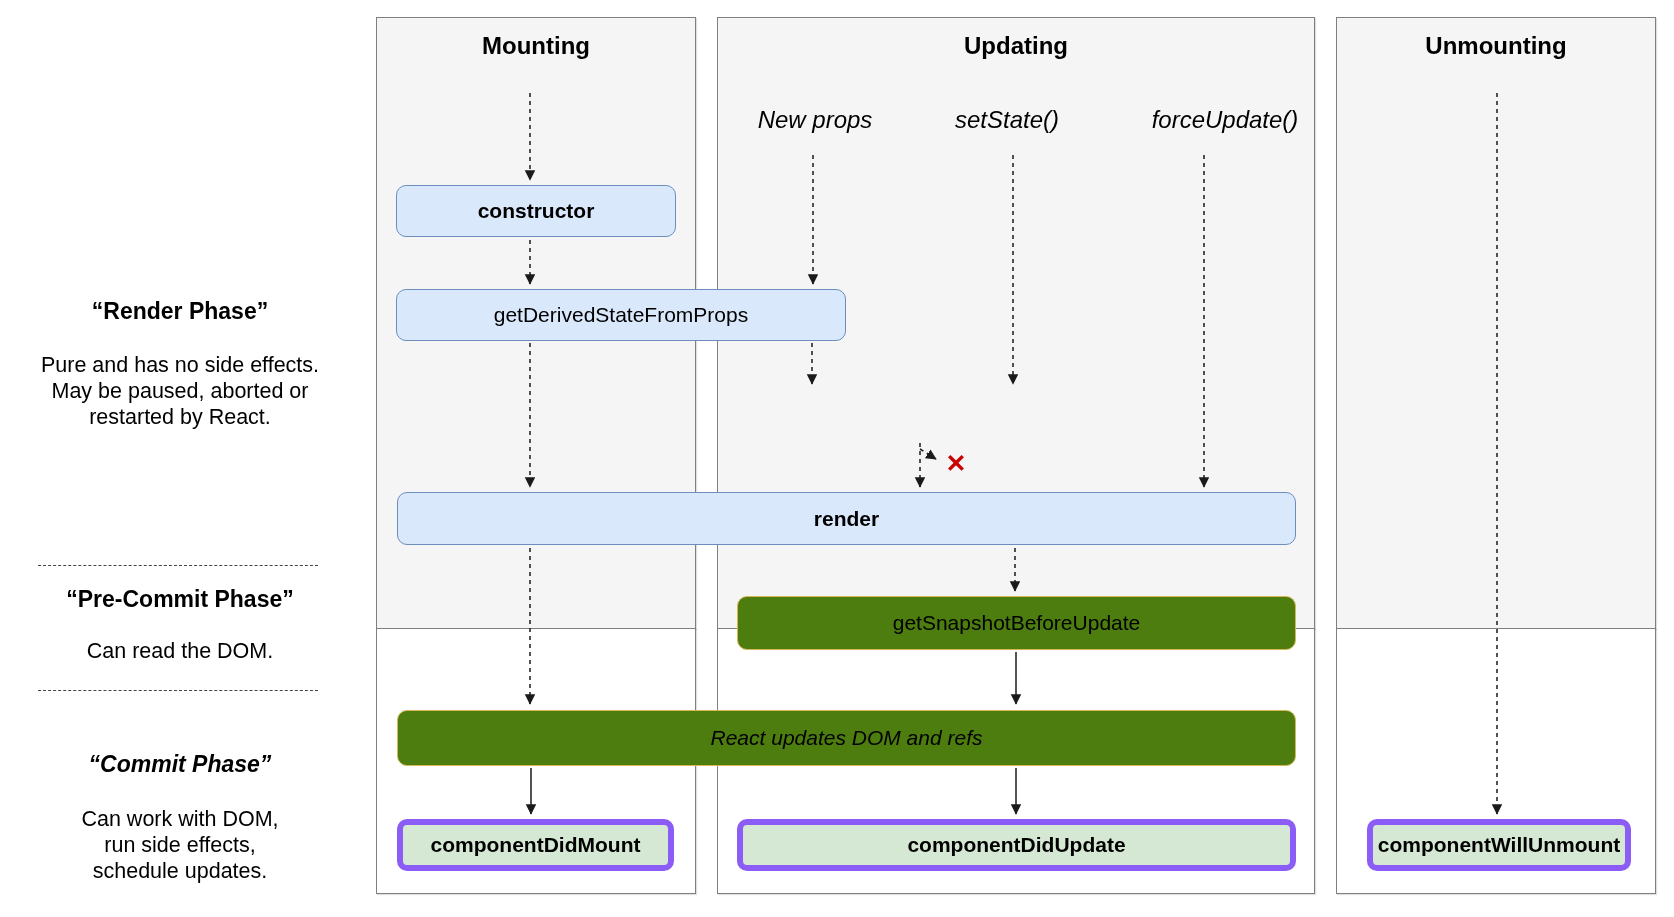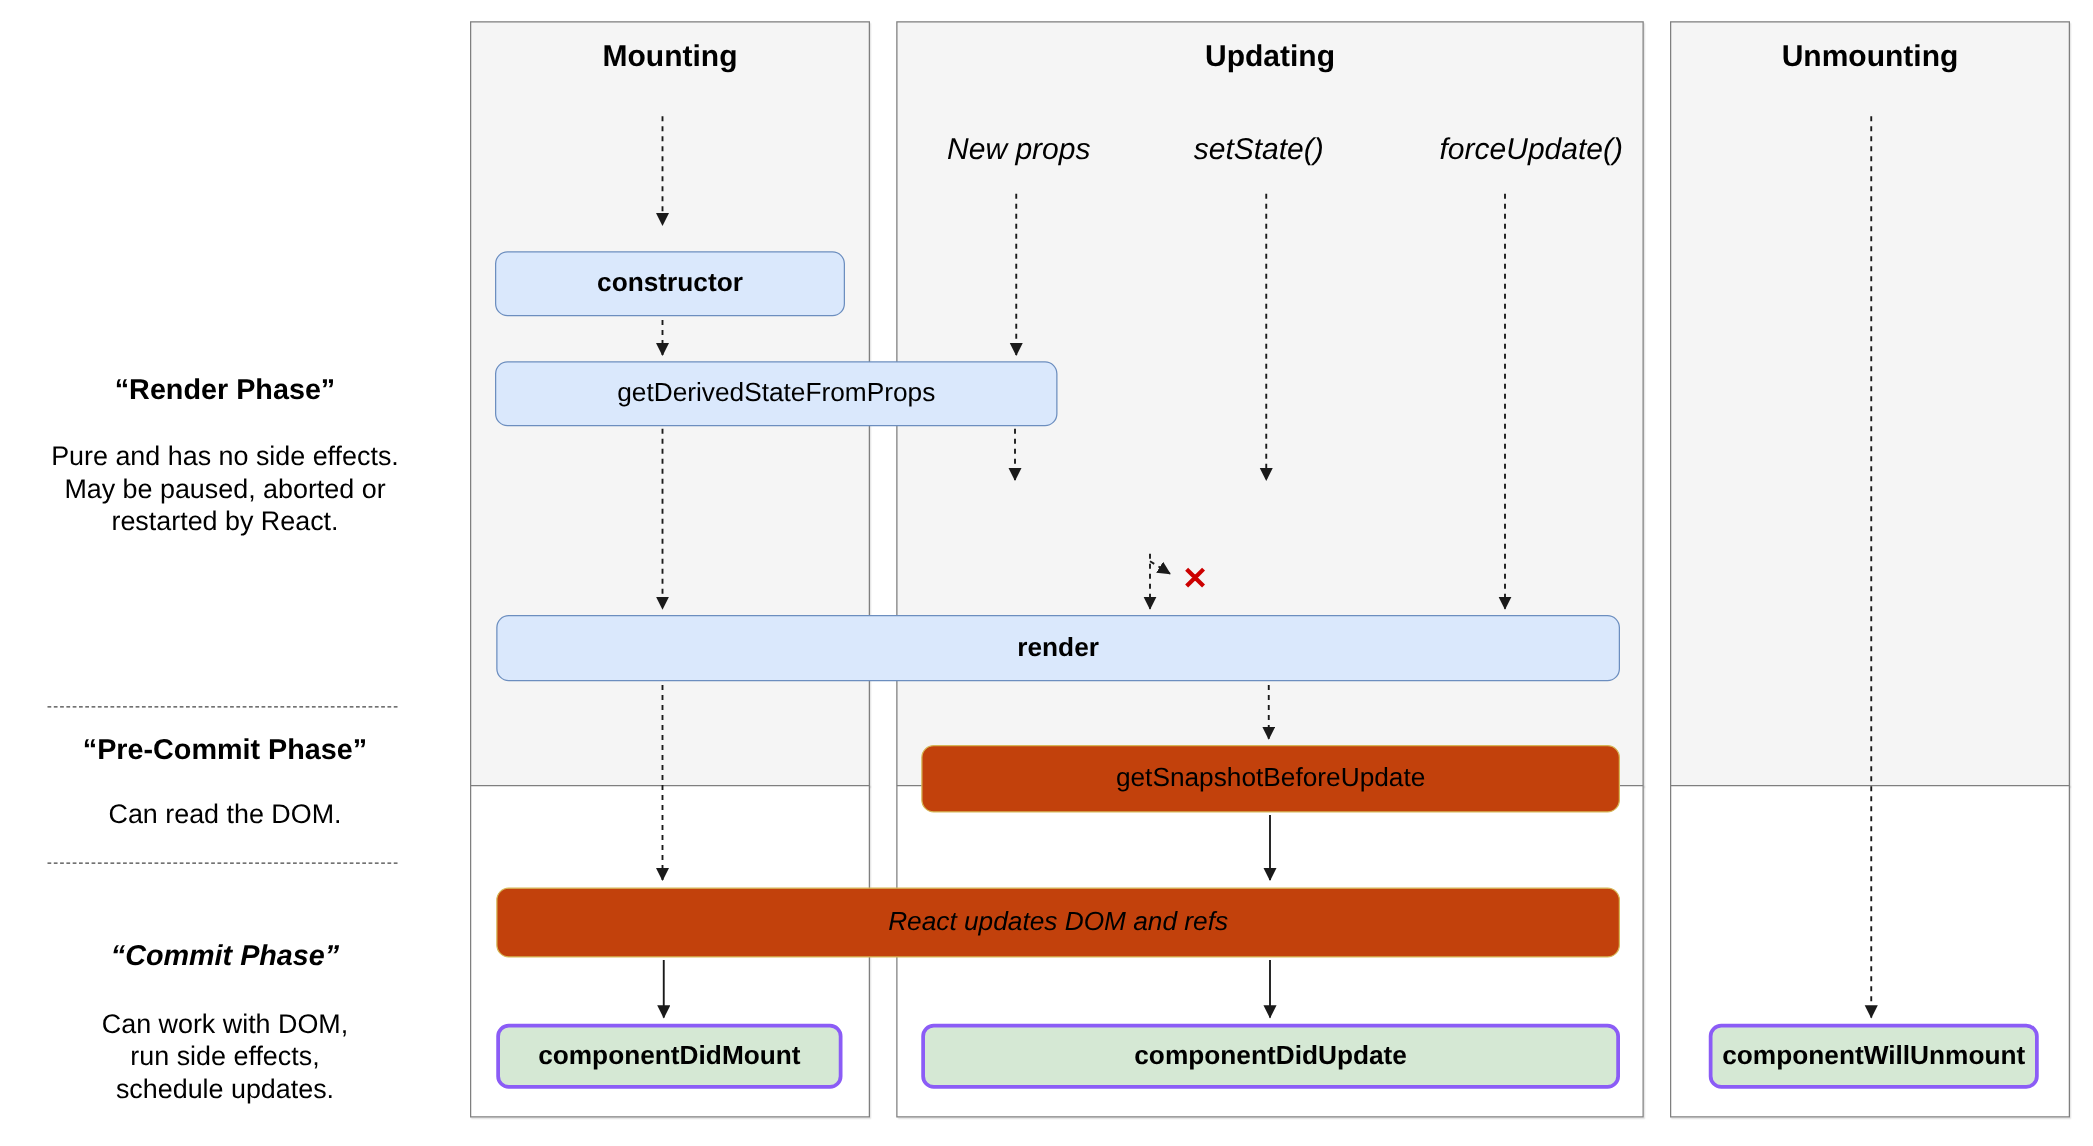--- a/index.html
+++ b/index.html
@@ -22,22 +22,22 @@
     position:absolute;width:220px;text-align:center;font-style:italic;
     font-size:24px;z-index:4;
   }
 
   
   .node{
     position:absolute;display:flex;align-items:center;justify-content:center;
     border-radius:10px;font-size:21px;z-index:3;
   }
   .node.blue  {background:#dae8fc;border:1px solid #6c8ebf;}
-  .node.yellow{background:#c2410c;border:1px solid #d6b656;}
-  .node.green {background:#d5e8d4;border:3px solid #8b5cf6;}
+  .node.yellow{background:#4d7c0f;border:1px solid #d6b656;}
+  .node.green {background:#d5e8d4;border:6px solid #8b5cf6;}
   .node.bold  {font-weight:bold;}
   .node.italic{font-style:italic;}
 
   
   .phase-title{
     position:absolute;left:20px;width:320px;text-align:center;
     font-weight:bold;font-size:23px;z-index:4;
   }
   .phase-desc{
     position:absolute;left:20px;width:320px;text-align:center;
@@ -99,21 +99,21 @@
     <path class="dash" d="M1204,155 V487" marker-end="url(#ah)"></path>
     <path class="dash" d="M920,443  V487" marker-end="url(#ah)"></path>
     <path class="dash" d="M920,449  L936,459" marker-end="url(#ah)"></path>
     <path class="dash" d="M1015,548 V591" marker-end="url(#ah)"></path>
     <path class="solid" d="M1016,652 V704" marker-end="url(#ah)"></path>
     <path class="solid" d="M1016,768 V814" marker-end="url(#ah)"></path>
 
     <path class="dash" d="M1497,93 V814" marker-end="url(#ah)"></path>
   </svg>
 
-  <div class="node blue bold" style="left:396px;top:201px;width:280px;height:52px;">constructor</div>
+  <div class="node blue bold" style="left:396px;top:185px;width:280px;height:52px;">constructor</div>
   <div class="node blue" style="left:396px;top:289px;width:450px;height:52px;">getDerivedStateFromProps</div>
   <div class="node blue bold" style="left:397px;top:492px;width:899px;height:53px;">render</div>
   <div class="node yellow" style="left:737px;top:596px;width:559px;height:54px;">getSnapshotBeforeUpdate</div>
   <div class="node yellow italic" style="left:397px;top:710px;width:899px;height:56px;">React updates DOM and refs</div>
   <div class="node green bold" style="left:397px;top:819px;width:277px;height:52px;">componentDidMount</div>
   <div class="node green bold" style="left:737px;top:819px;width:559px;height:52px;">componentDidUpdate</div>
   <div class="node green bold" style="left:1367px;top:819px;width:264px;height:52px;">componentWillUnmount</div>
 
   <div class="reject">✕</div>
 

